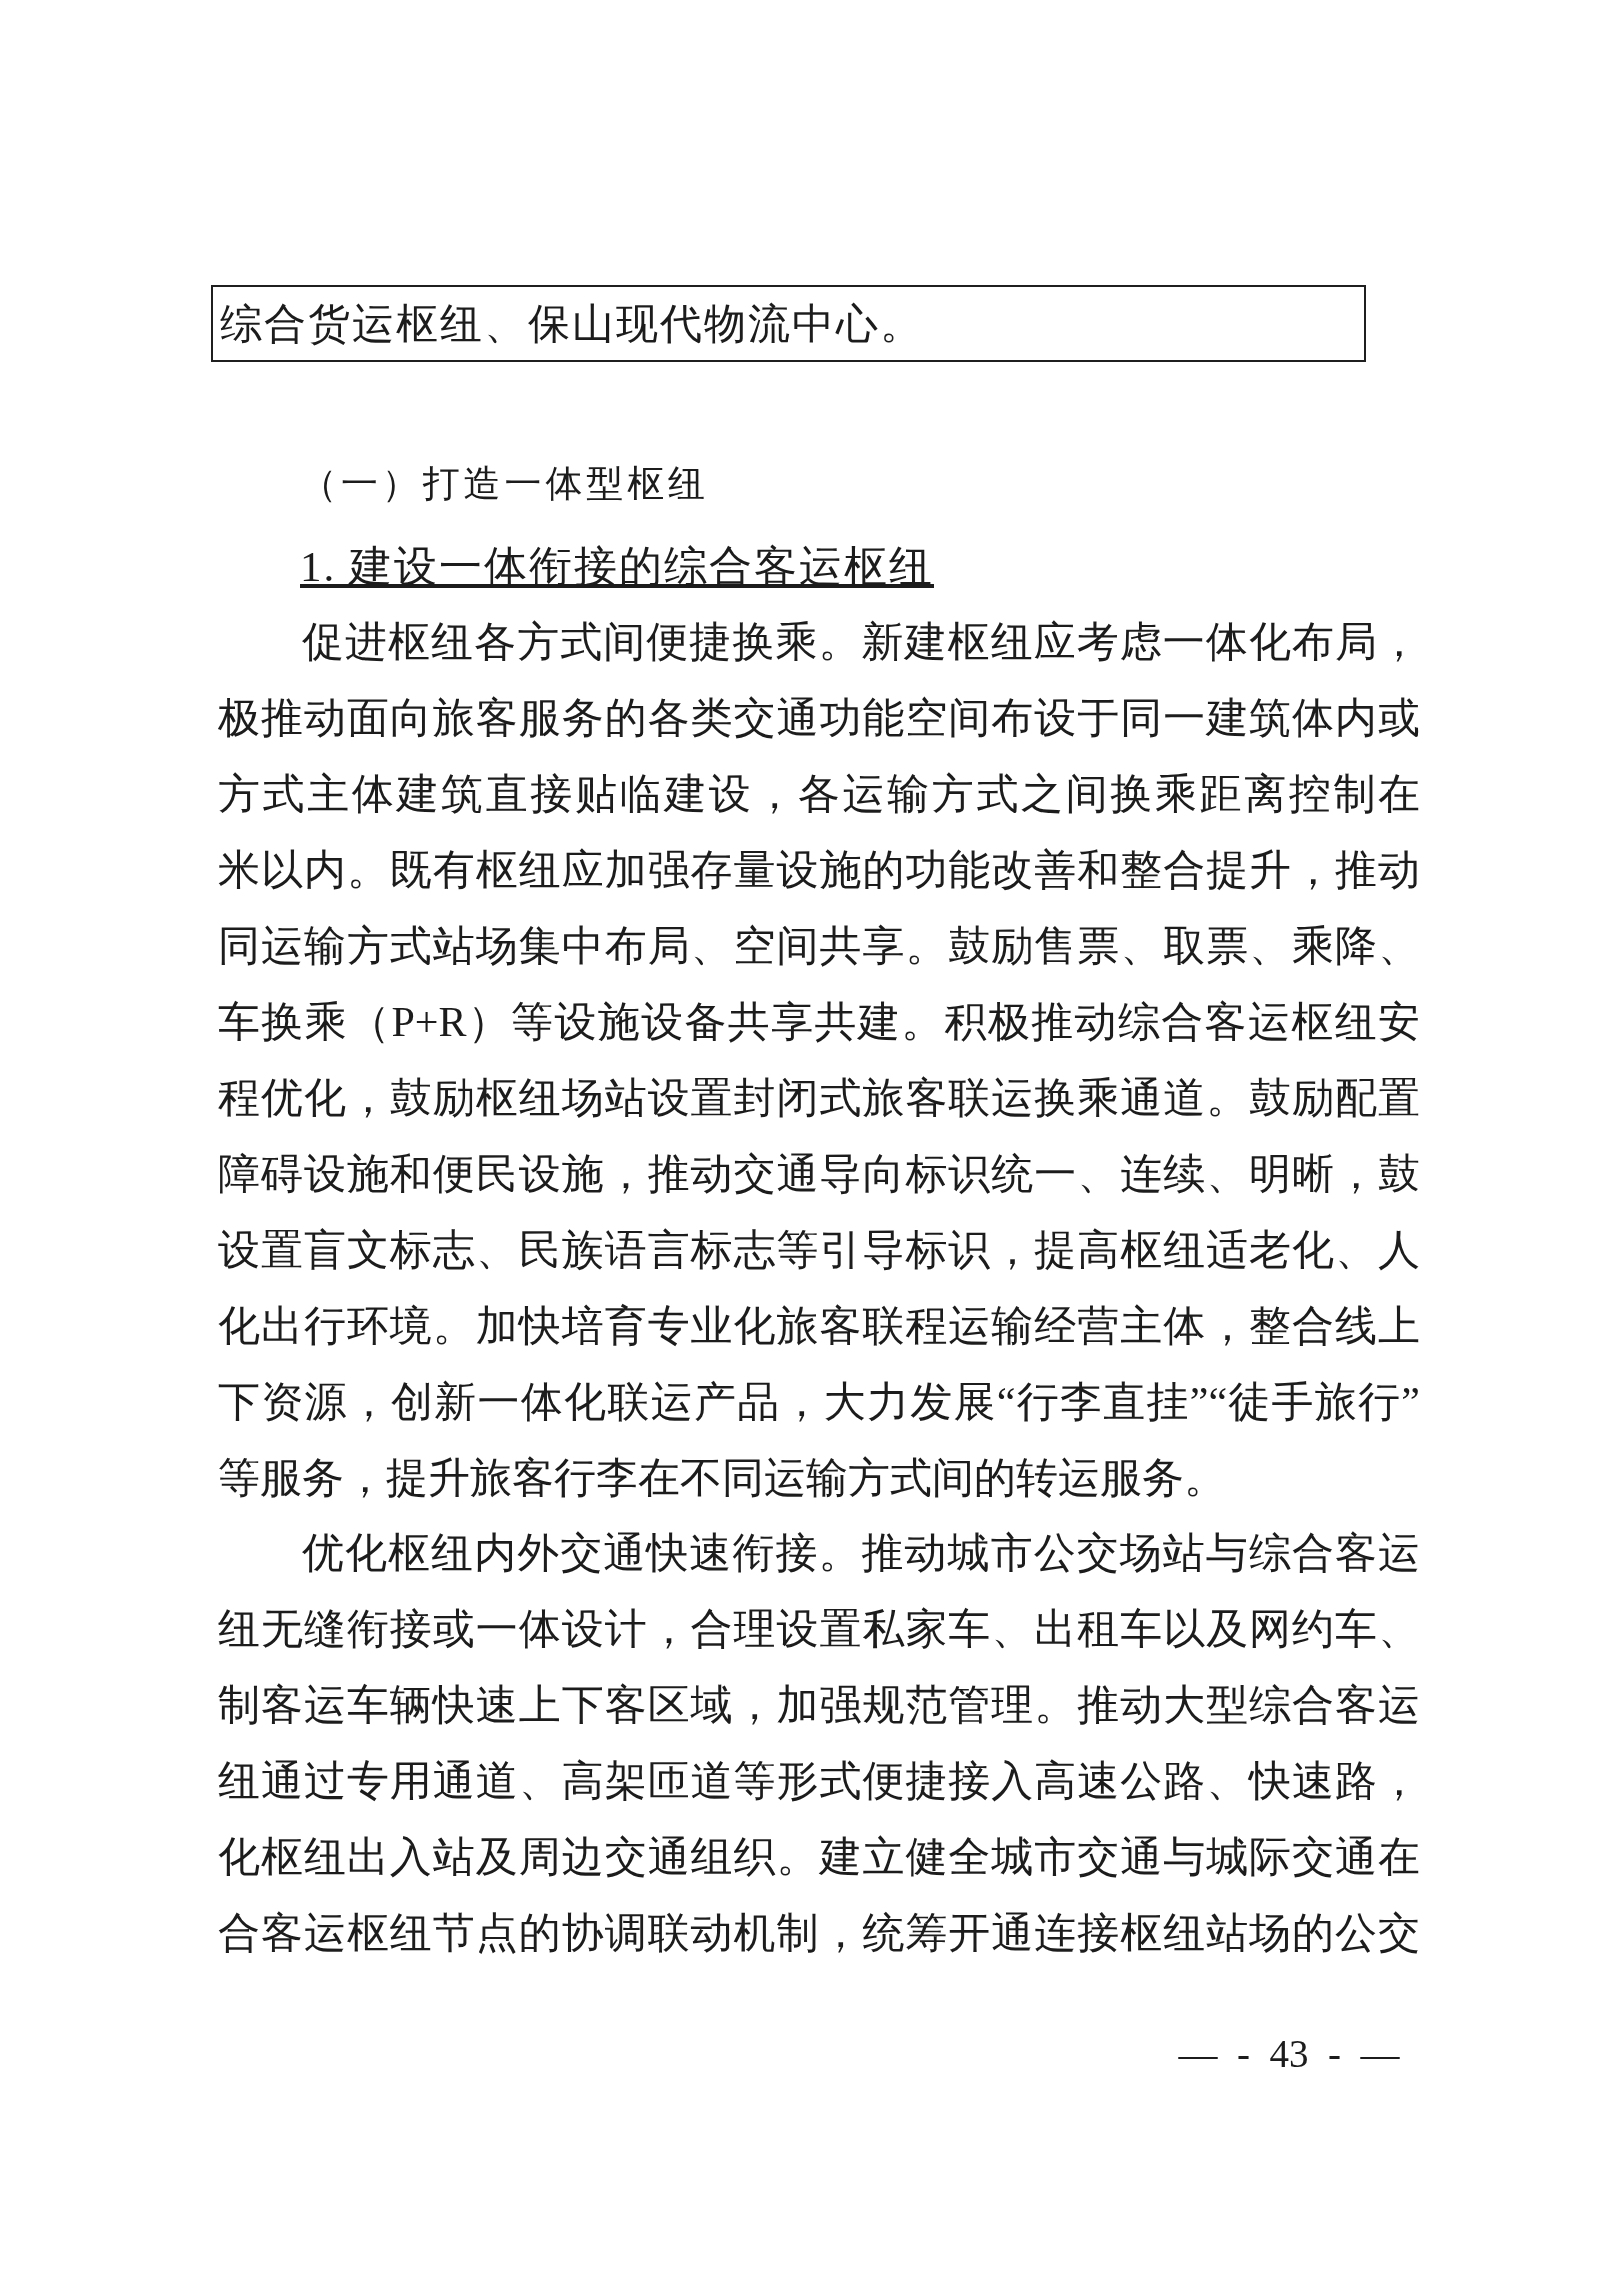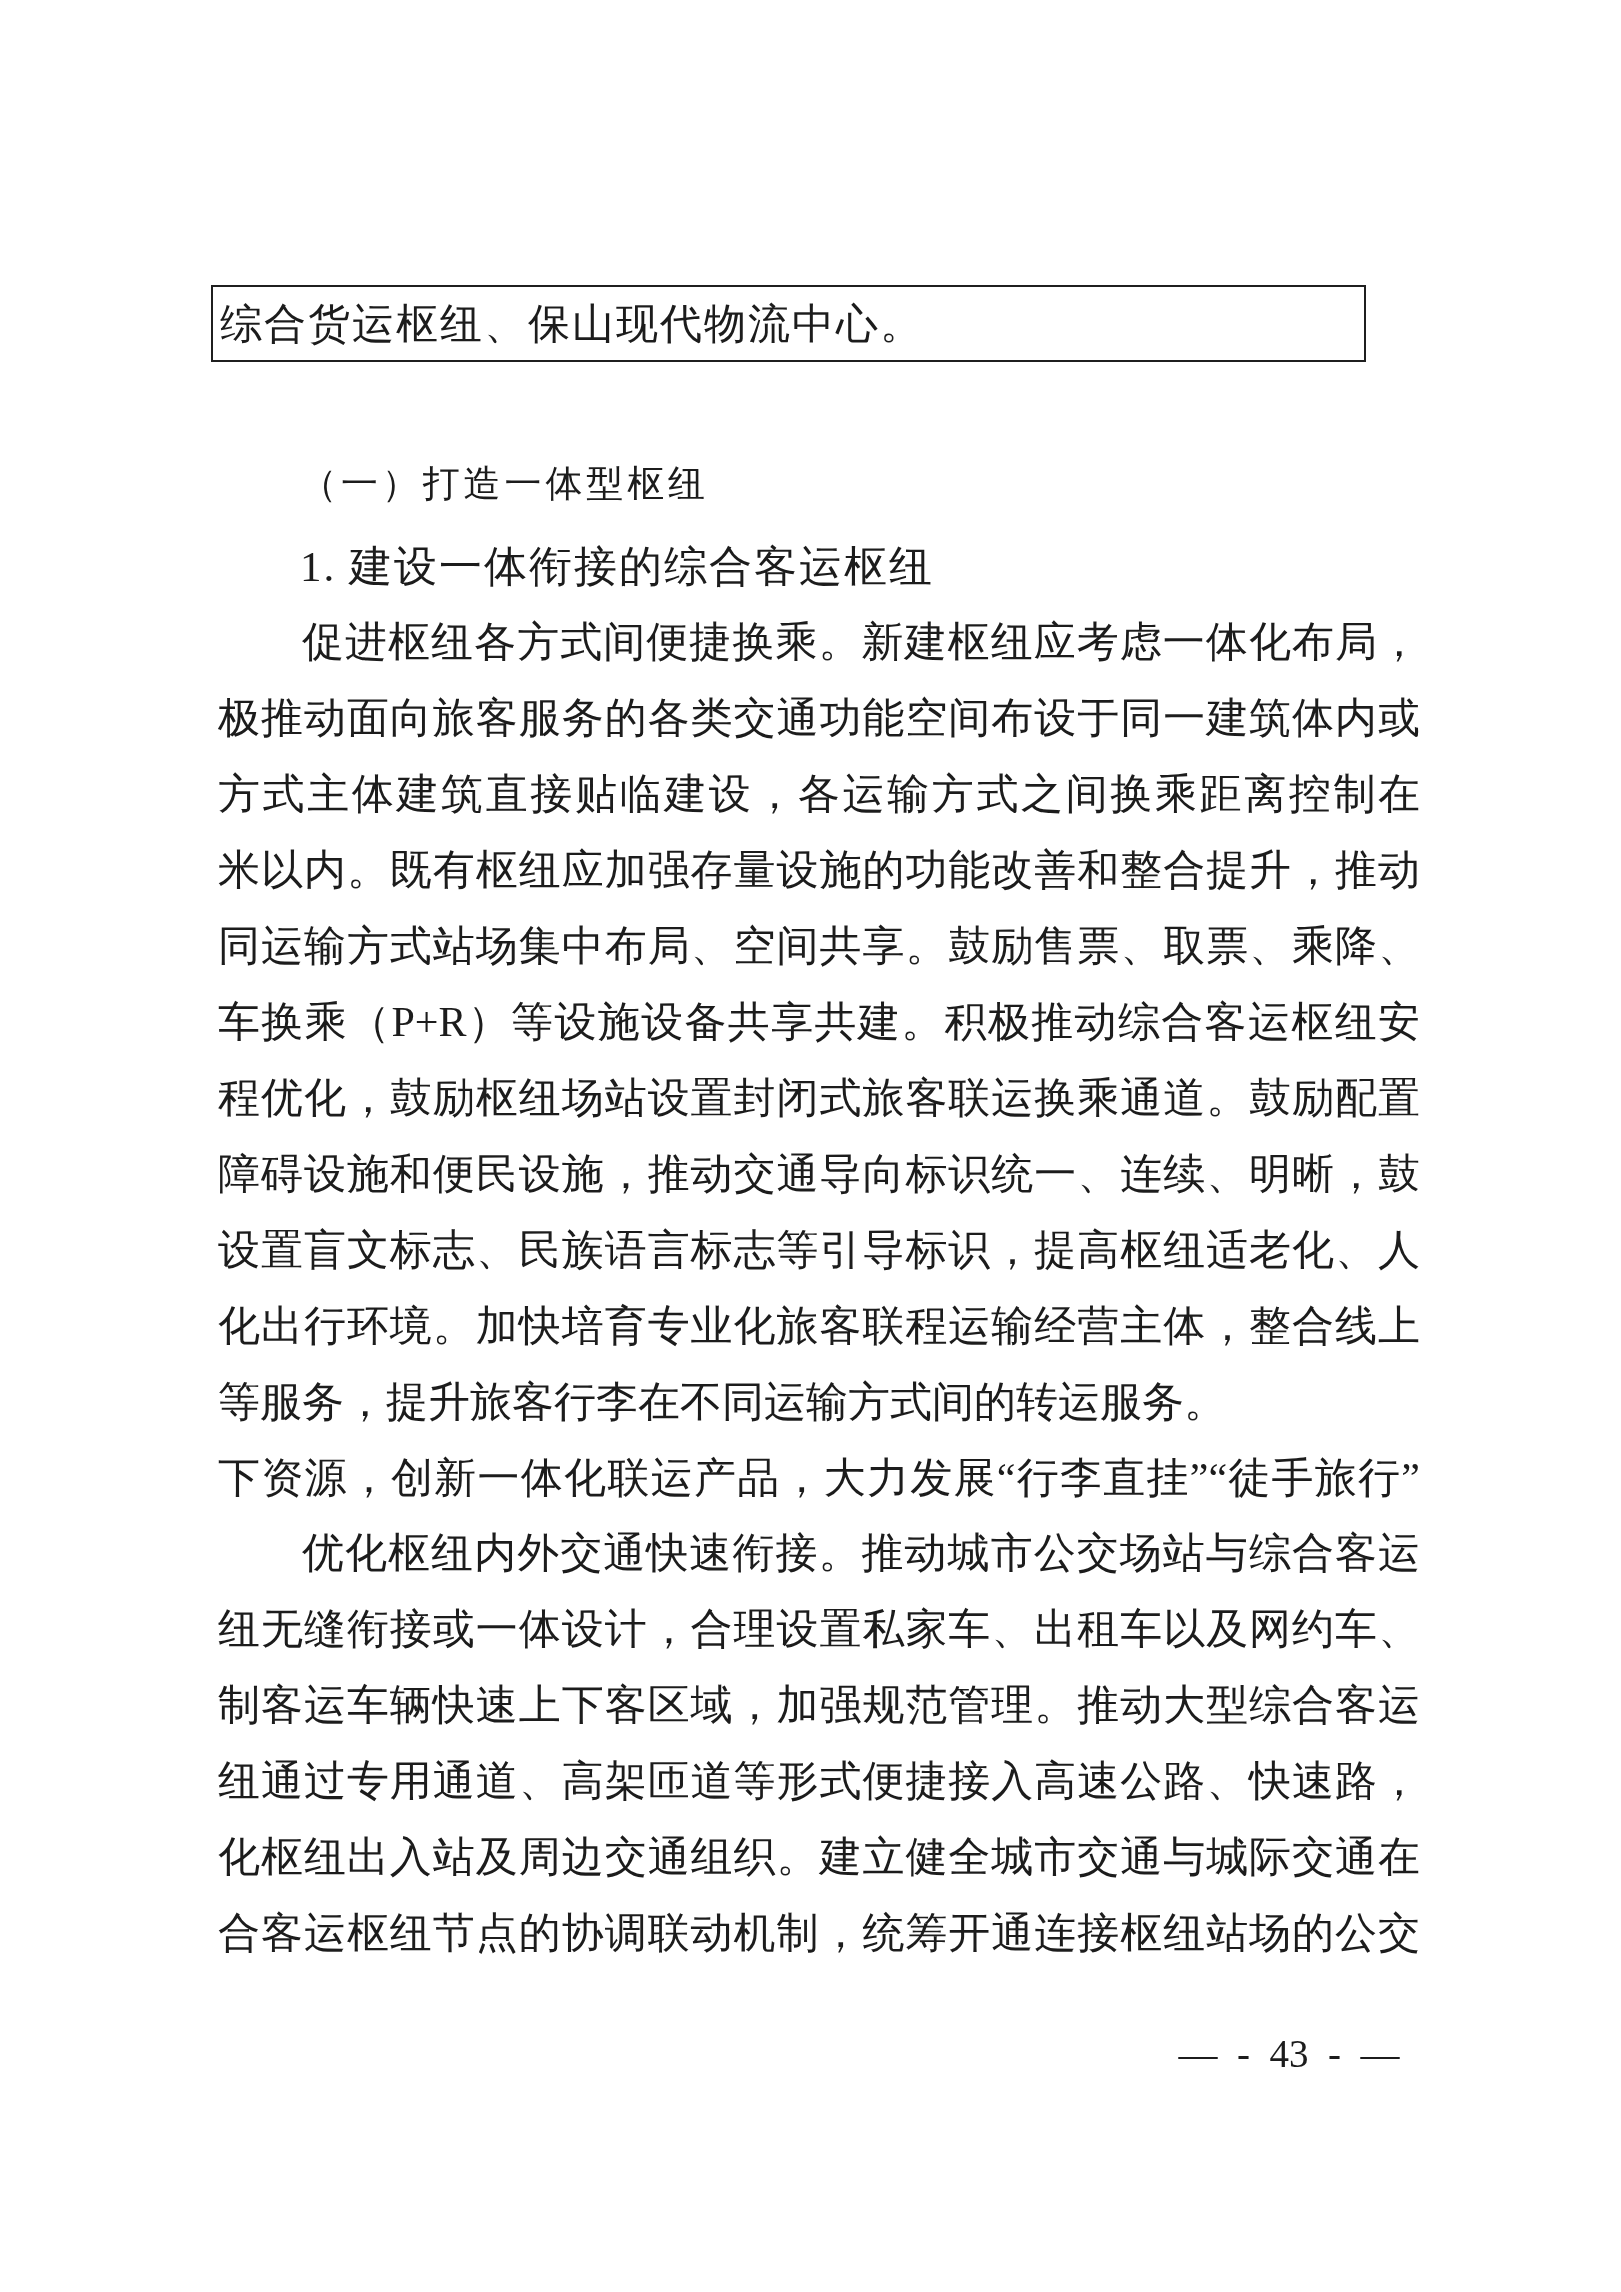--- a/index.html
+++ b/index.html
@@ -48,20 +48,21 @@
     letter-spacing: 3.9px;
     white-space: nowrap;
   }
   .subheading2 {
     position: absolute;
     left: 300px;
     top: 538px;
     font-size: 43px;
     letter-spacing: 2px;
     white-space: nowrap;
+    text-decoration: underline;
   }
   .para {
     position: absolute;
     left: 218px;
     width: 1202px;
     font-size: 42px;
     line-height: 76px;
   }
   .para1 { top: 604px; }
   .para2 { top: 1515px; }
@@ -102,22 +103,22 @@
     <div class="jline first">促进枢纽各方式间便捷换乘。新建枢纽应考虑一体化布局，积</div>
     <div class="jline">极推动面向旅客服务的各类交通功能空间布设于同一建筑体内或各</div>
     <div class="jline">方式主体建筑直接贴临建设，各运输方式之间换乘距离控制在 300</div>
     <div class="jline">米以内。既有枢纽应加强存量设施的功能改善和整合提升，推动不</div>
     <div class="jline">同运输方式站场集中布局、空间共享。鼓励售票、取票、乘降、驻</div>
     <div class="jline">车换乘（P+R）等设施设备共享共建。积极推动综合客运枢纽安检流</div>
     <div class="jline">程优化，鼓励枢纽场站设置封闭式旅客联运换乘通道。鼓励配置无</div>
     <div class="jline">障碍设施和便民设施，推动交通导向标识统一、连续、明晰，鼓励</div>
     <div class="jline">设置盲文标志、民族语言标志等引导标识，提高枢纽适老化、人文</div>
     <div class="jline">化出行环境。加快培育专业化旅客联程运输经营主体，整合线上线</div>
+    <div class="jline">下资源，创新一体化联运产品，大力发展“行李直挂”“徒手旅行”</div>
     <div class="jline last">等服务，提升旅客行李在不同运输方式间的转运服务。</div>
-    <div class="jline">下资源，创新一体化联运产品，大力发展“行李直挂”“徒手旅行”</div>
   </div>
 
   <div class="para para2">
     <div class="jline first">优化枢纽内外交通快速衔接。推动城市公交场站与综合客运枢</div>
     <div class="jline">纽无缝衔接或一体设计，合理设置私家车、出租车以及网约车、定</div>
     <div class="jline">制客运车辆快速上下客区域，加强规范管理。推动大型综合客运枢</div>
     <div class="jline">纽通过专用通道、高架匝道等形式便捷接入高速公路、快速路，优</div>
     <div class="jline">化枢纽出入站及周边交通组织。建立健全城市交通与城际交通在综</div>
     <div class="jline">合客运枢纽节点的协调联动机制，统筹开通连接枢纽站场的公交专</div>
   </div>

